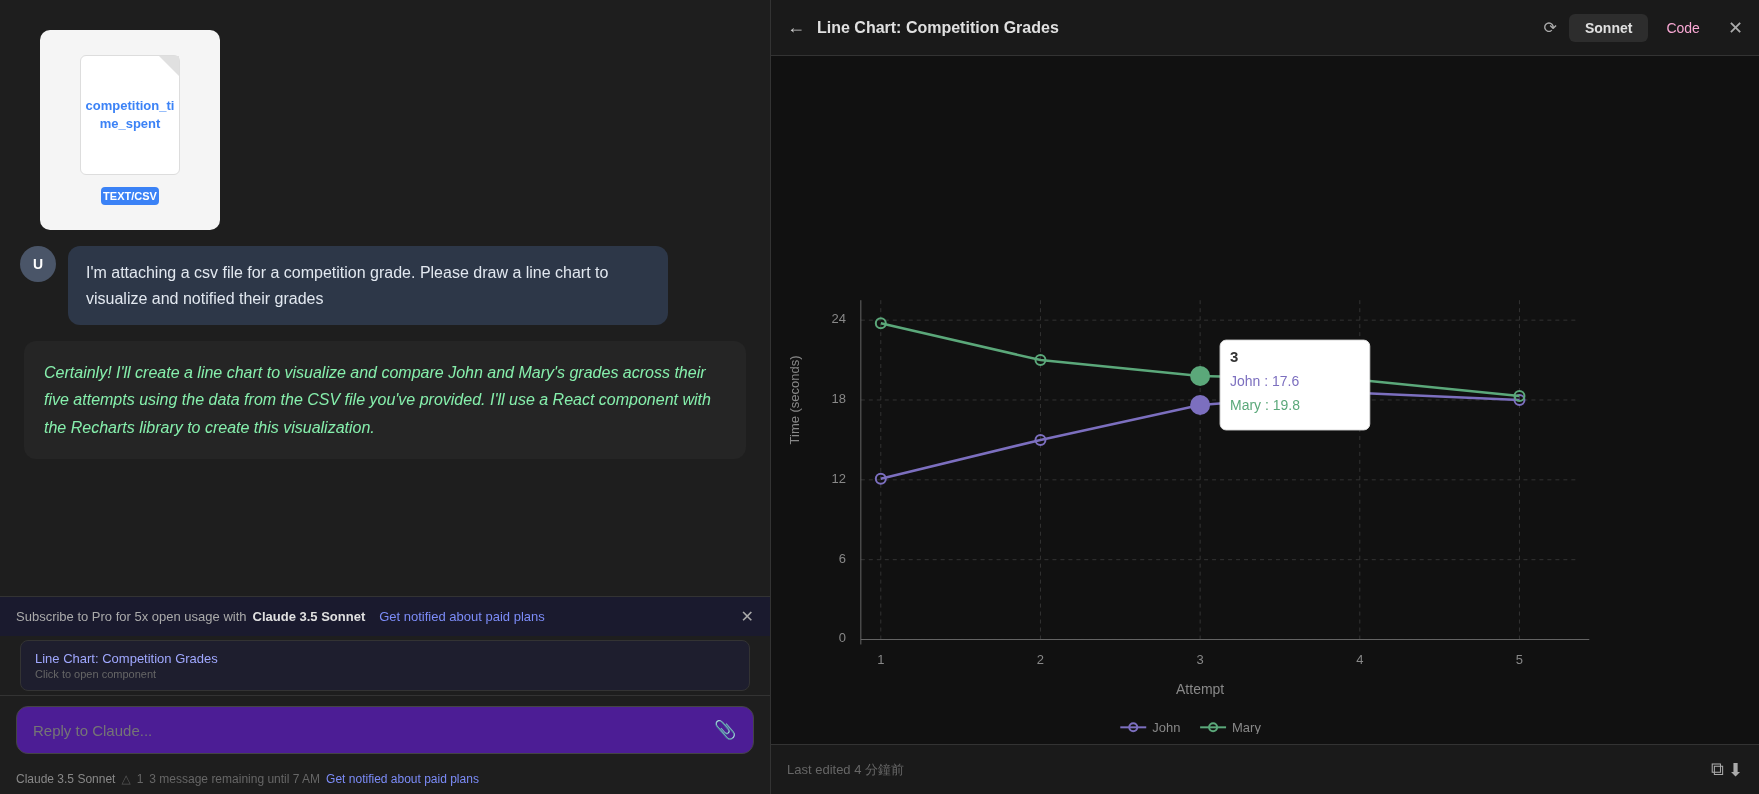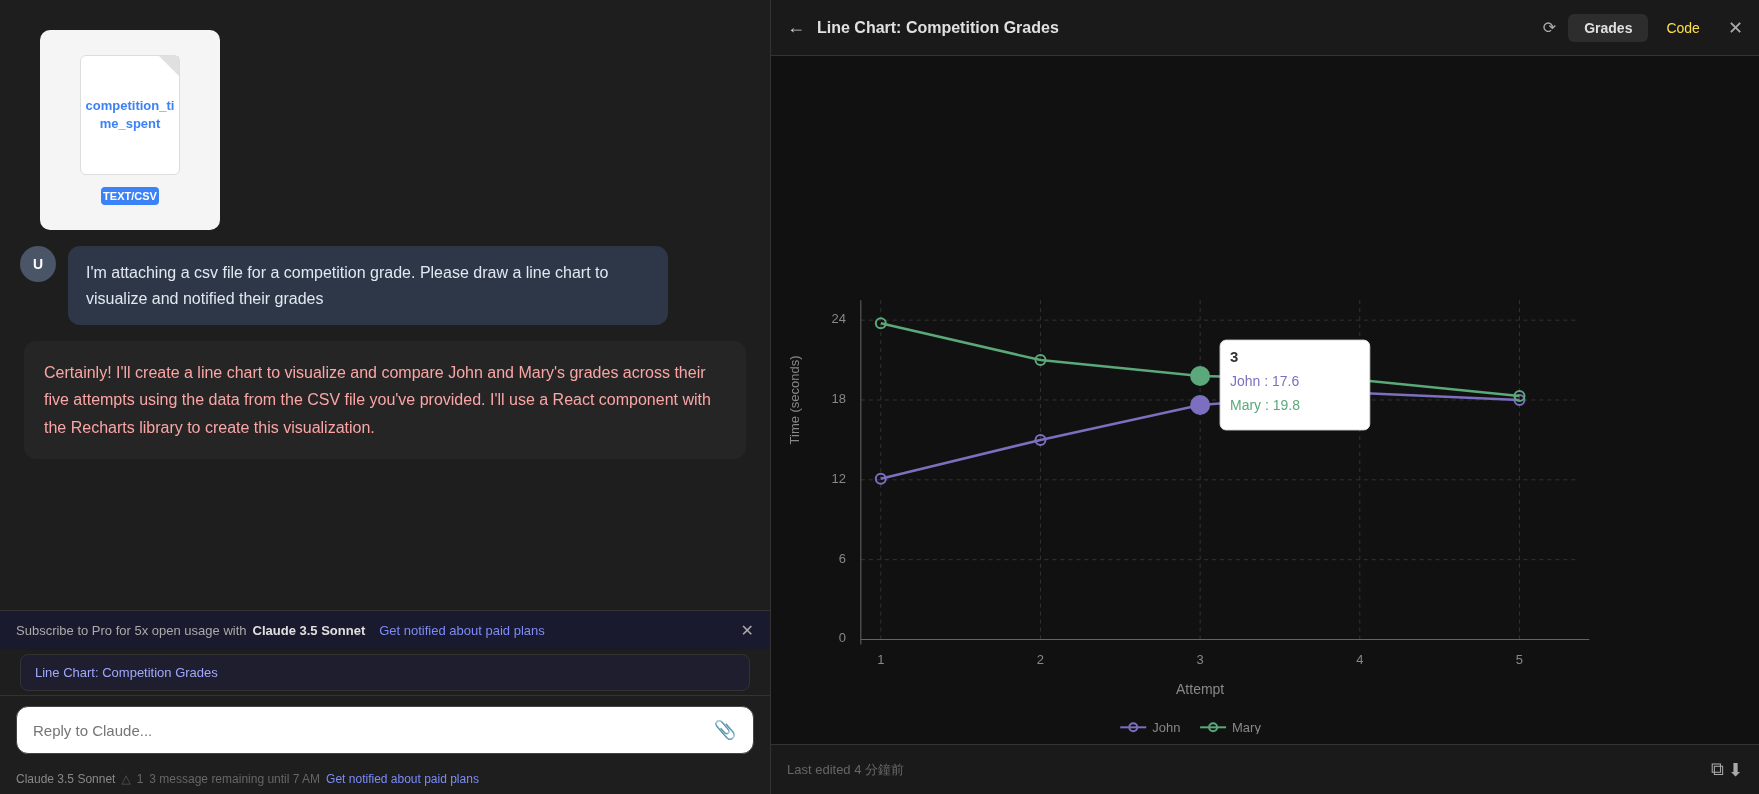--- a/index.html
+++ b/index.html
@@ -120,22 +120,23 @@
       color: #e2e8f0;
     }
 
     
     .ai-message {
       background: #252525;
       border-radius: 12px;
       padding: 18px 20px;
       font-size: 16px;
       line-height: 1.7;
-      color: #fca5a5;
+      color: #86efac;
       margin: 0 4px;
+      font-style: italic;
     }
 
     
     .notif-banner {
       background: #1a1a2e;
       border-top: 1px solid #333;
       padding: 10px 16px;
       display: flex;
       align-items: center;
       gap: 6px;
@@ -190,21 +191,21 @@
     .reply-wrap {
       padding: 10px 16px;
       background: #1e1e1e;
       border-top: 1px solid #333;
       flex-shrink: 0;
     }
 
     .reply-input-row {
       display: flex;
       align-items: center;
-      background: #ffffff;
+      background: #4c1d95;
       border-radius: 12px;
       padding: 12px 16px;
       border: 1px solid #444;
     }
 
     .reply-input {
       flex: 1;
       background: transparent;
       border: none;
       outline: none;
@@ -303,21 +304,21 @@
     }
 
     .tab-btn.active {
       background: #2d2d2d;
       color: #e0e0e0;
       font-weight: 600;
     }
 
     .tab-btn.inactive {
       background: transparent;
-      color: #fde047;
+      color: #f9a8d4;
     }
 
     .close-btn {
       background: none;
       border: none;
       color: #aaa;
       cursor: pointer;
       font-size: 18px;
     }
 
@@ -388,20 +389,21 @@
 
   <div class="notif-banner">
     <span>Subscribe to Pro for 5x open usage with </span>
     <strong>Claude 3.5 Sonnet</strong>
     <a class="notif-link" href="#">Get notified about paid plans</a>
     <button class="notif-close">✕</button>
   </div>
 
   <div class="component-link">
     <div class="component-link-title">Line Chart: Competition Grades</div>
+    <div class="component-link-sub">Click to open component</div>
   </div>
 
   <div class="reply-wrap">
     <div class="reply-input-row">
       <input class="reply-input" type="text" placeholder="Reply to Claude..." style="">
       <button class="attach-btn">📎</button>
     </div>
   </div>
 
   <div class="bottom-bar">
@@ -413,21 +415,21 @@
   </div>
 </div>
 
 <div class="right-panel">
 
   <div class="panel-header">
     <button class="back-btn">←</button>
     <span class="panel-title">Line Chart: Competition Grades</span>
     <button class="refresh-btn">⟳</button>
     <div class="tab-group">
-      <button class="tab-btn active">Grades</button>
+      <button class="tab-btn active">Sonnet</button>
       <button class="tab-btn inactive">Code</button>
     </div>
     <button class="close-btn">✕</button>
   </div>
 
   <div class="chart-container">
     <div class="chart-svg-wrap">
       <svg width="100%" height="100%" viewBox="0 0 960 640">
 
         <text x="18" y="320" transform="rotate(-90,18,320)" text-anchor="middle" fill="#888" font-size="13">Time (seconds)</text>

